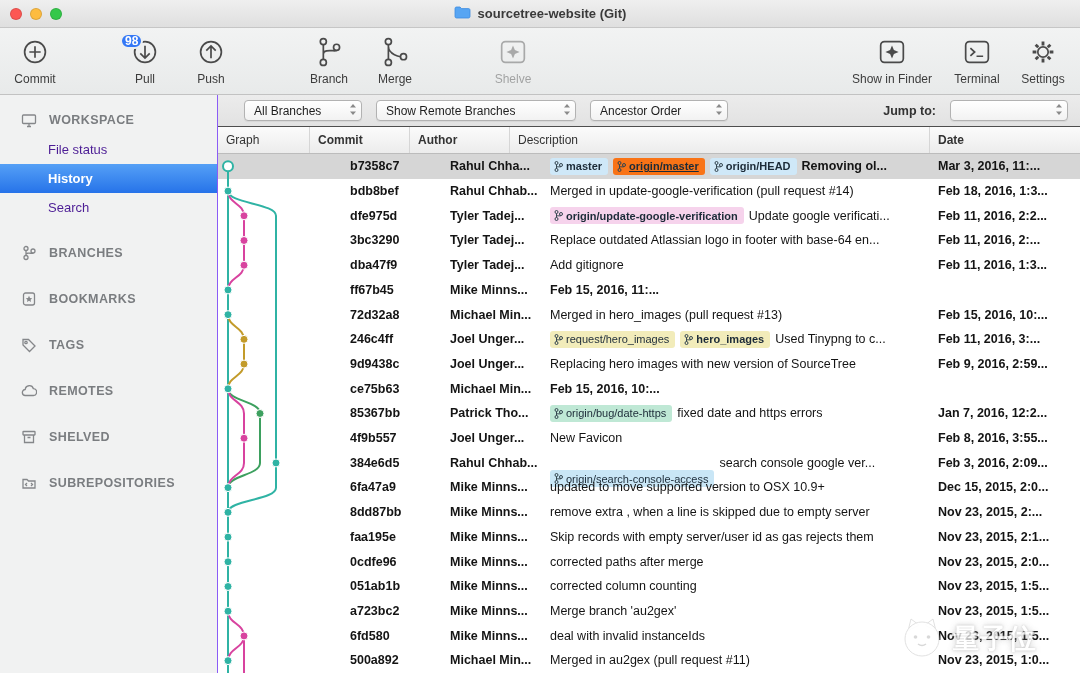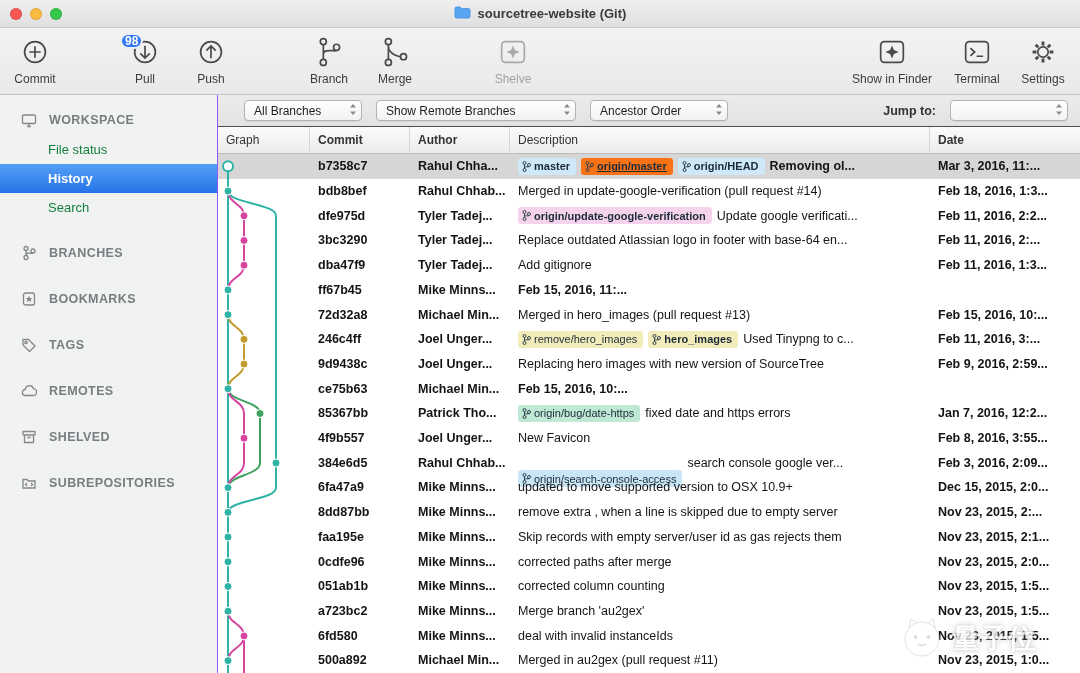--- a/index.html
+++ b/index.html
@@ -27,21 +27,21 @@
   .pull-badge { position:absolute; top:0px; left:4px; min-width:18px; height:16px; padding:0 3px; border-radius:9px;
     background:#3478f6; border:2px solid #eef0f0; color:#fff; font-size:12px; font-weight:bold;
     display:flex; align-items:center; justify-content:center; z-index:3;text-align:center; }
 
   
   .content { display:flex; height:578px; }
   .sidebar { width:218px; flex:none; background:#f1f2f2; border-right:1px solid #8b5cf6; padding-top:10px; overflow:hidden; }
   .side-head { display:flex; align-items:center; gap:12px; height:30px; padding-left:20px;
     font-size:12.5px; font-weight:bold; letter-spacing:.4px; color:#7a7d80; }
   .side-head.sect { margin-top:16px; }
-  .side-item { height:29px; display:flex; align-items:center; padding-left:48px; font-size:13px; color:#15803d; }
+  .side-item { height:29px; display:flex; align-items:center; padding-left:48px; font-size:13px; color:#4c1d95; }
   .side-item.selected { background:linear-gradient(#55a0f6,#2673e9); color:#fff; font-weight:bold; }
   .sicon { width:17px; display:flex; justify-content:center; }
 
   .main { flex:1; display:flex; flex-direction:column; min-width:0; }
 
   
   .filterbar { height:32px; flex:none; background:linear-gradient(#ececec,#e2e2e2); border-bottom:1px solid #4e4e4e;
     display:flex; align-items:center; padding:0 12px 0 26px; gap:14px; }
   .popup { height:21px; background:linear-gradient(#ffffff,#f2f2f2); border:1px solid #b2b2b2; border-radius:4px;
     display:flex; align-items:center; justify-content:space-between; gap:4px; padding:0 4px 0 9px;
@@ -50,21 +50,21 @@
   .jump-label { margin-left:auto; font-size:12.5px; font-weight:bold; color:#333; }
   .ptxt { overflow:hidden; white-space:nowrap; }
 
   
   .thead { height:27px; flex:none; display:flex; align-items:center; background:linear-gradient(#fbfbfb,#ececec);
     border-bottom:1px solid #bcbcbc; font-size:12px; color:#333;text-align:center; }
   .th { height:100%; display:flex; align-items:center; padding-left:8px; border-right:1px solid #d6d6d6; overflow:hidden; }
   .th:last-child { border-right:none; }
   .tbody { position:relative; height:519px; overflow:hidden; background:#fff; }
   .graph-svg { position:absolute; left:0; top:0; z-index:2; pointer-events:none; }
-  .row { display:flex; align-items:center; height:24.714px; font-size:12.5px; white-space:nowrap; }
+  .row { display:flex; align-items:center; height:24.714px; font-size:12.5px; white-space:nowrap;padding-left:32px; }
   .row.selected { background:#d6d6d6; font-weight:bold; }
   .c-graph{width:92px; flex:none; height:100%;}
   .c-commit{width:100px; flex:none; padding-left:8px; font-weight:bold; overflow:hidden;}
   .c-author{width:100px; flex:none; padding-left:8px; font-weight:bold; overflow:hidden;}
   .c-desc{flex:1; min-width:0; padding-left:8px; display:flex; align-items:center; gap:5px; overflow:hidden;}
   .c-date{width:150px; flex:none; padding-left:8px; font-weight:bold; overflow:hidden;}
   .badge { flex:none; height:17px; border-radius:3px; padding:0 6px 0 4px; display:inline-flex; align-items:center;
     gap:3px; font-size:11px; color:#1c2b38; }
 
   
@@ -405,21 +405,21 @@
             <div class="c-commit">246c4ff</div>
             <div class="c-author">Joel Unger...</div>
             <div class="c-desc">
               <span class="badge" style="background: rgb(242, 236, 186);">
                 <svg width="9" height="11" viewBox="0 0 9 11" fill="none" stroke="#33454f" stroke-width="1">
                   <circle cx="2.5" cy="2" r="1.5"></circle>
                   <circle cx="2.5" cy="9" r="1.5"></circle>
                   <circle cx="7" cy="4" r="1.5"></circle>
                   <path d="M2.5 3.5 V7.5 M2.5 6.5 C2.5 5 7 6.5 7 5.5"></path>
                 </svg>
-                <span>remove/hero_images</span>
+                <span>request/hero_images</span>
               </span>
               <span class="badge" style="background: rgb(242, 236, 186); font-weight: bold;">
                 <svg width="9" height="11" viewBox="0 0 9 11" fill="none" stroke="#33454f" stroke-width="1">
                   <circle cx="2.5" cy="2" r="1.5"></circle>
                   <circle cx="2.5" cy="9" r="1.5"></circle>
                   <circle cx="7" cy="4" r="1.5"></circle>
                   <path d="M2.5 3.5 V7.5 M2.5 6.5 C2.5 5 7 6.5 7 5.5"></path>
                 </svg>
                 <span>hero_images</span>
               </span>

